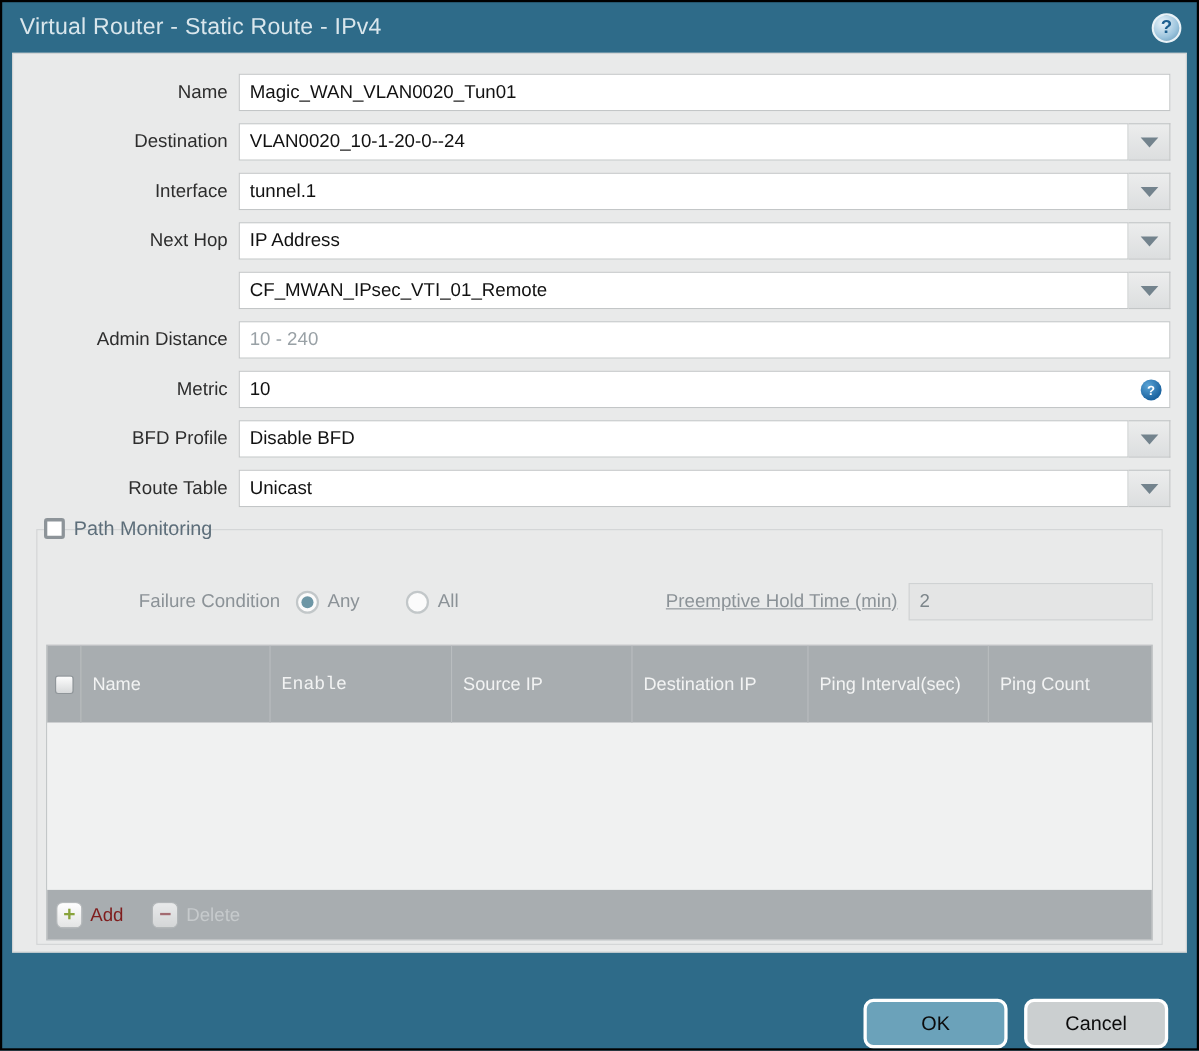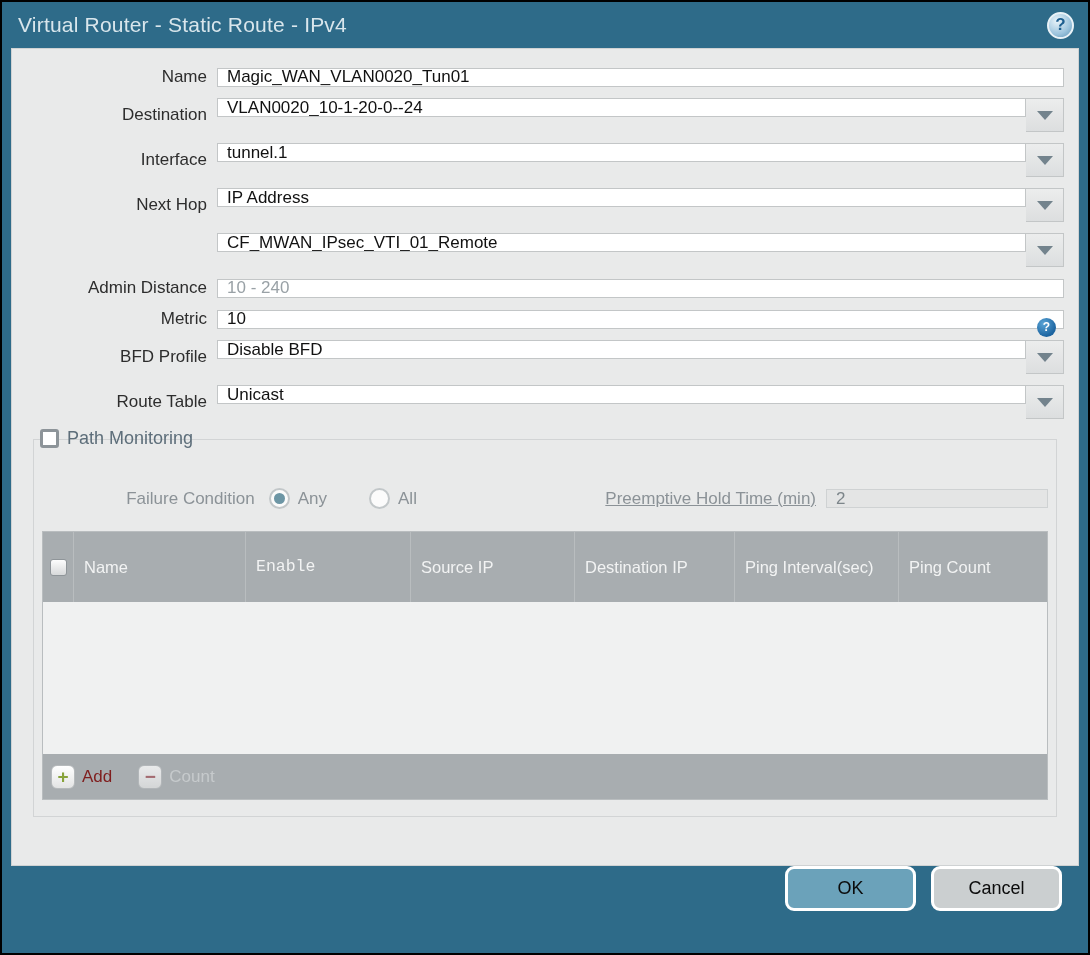--- a/index.html
+++ b/index.html
@@ -33,21 +33,21 @@
     padding:18px 14px 0 14px; overflow:hidden;
     border:1px solid #cfd2d3;
   }
   .row { display:flex; align-items:center; margin-bottom:11px; }
   .flabel {
     width:191px; text-align:right; padding-right:10px;
     font-size:17px; color:#2d2d2d; flex:0 0 auto;
   }
   .fieldwrap { flex:1; display:flex; position:relative; }
   input.tf {
-    flex:1; height:19px; background:#fff;
+    flex:1; height:34px; background:#fff;
     border:1px solid #c3c6c7; font-size:17px; color:#111;
     padding:0 9px; outline:none; min-width:0;
     font-family:"Liberation Sans","DejaVu Sans",sans-serif;
   }
   input.tf::placeholder { color:#99a1a6; }
   .ddbtn {
     width:38px; height:34px; flex:0 0 auto;
     background:linear-gradient(#eceded,#dcdedf);
     border:1px solid #c3c6c7; border-left:none;
     display:flex; align-items:center; justify-content:center; cursor:pointer;
@@ -118,21 +118,21 @@
     display:flex; align-items:center; justify-content:center; margin-right:7px;
     font-size:19px; font-weight:bold; line-height:1;
   }
   .plus { color:#88a33b; }
   .minus { color:#a2555c; }
   .tbtn-label { font-size:17px; color:#7f1d1d; }
   .tbtn.disabled .tbtn-label { color:#c6cacc; }
   .tbtn.disabled .tbtn-ic { opacity:.75; }
   
   .dfooter {
-    height:87px; flex:0 0 auto; display:flex; align-items:flex-start;
+    height:87px; flex:0 0 auto; display:flex; align-items:flex-end;
     justify-content:flex-end; padding:0 26px; gap:15px;
   }
   .btn {
     width:131px; height:45px; border-radius:9px; border:3px solid #fff;
     font-size:18px; color:#0b0b0b; display:flex; align-items:center; justify-content:center;
     cursor:pointer; font-family:"Liberation Sans","DejaVu Sans",sans-serif;
   }
   .btn-ok { background:#6ba2ba; }
   .btn-cancel { background:#cbcfd0; }
   
@@ -264,21 +264,21 @@
           <div class="th w-cnt">Ping Count</div>
         </div>
         <div class="tbody"></div>
         <div class="tfoot">
           <div class="tbtn">
             <div class="tbtn-ic plus">+</div>
             <span class="tbtn-label">Add</span>
           </div>
           <div class="tbtn disabled">
             <div class="tbtn-ic minus">−</div>
-            <span class="tbtn-label">Count</span>
+            <span class="tbtn-label">Delete</span>
           </div>
         </div>
       </div>
     </div>
 
   </div>
 
   <div class="dfooter">
     <button class="btn btn-ok">OK</button>
     <button class="btn btn-cancel">Cancel</button>

